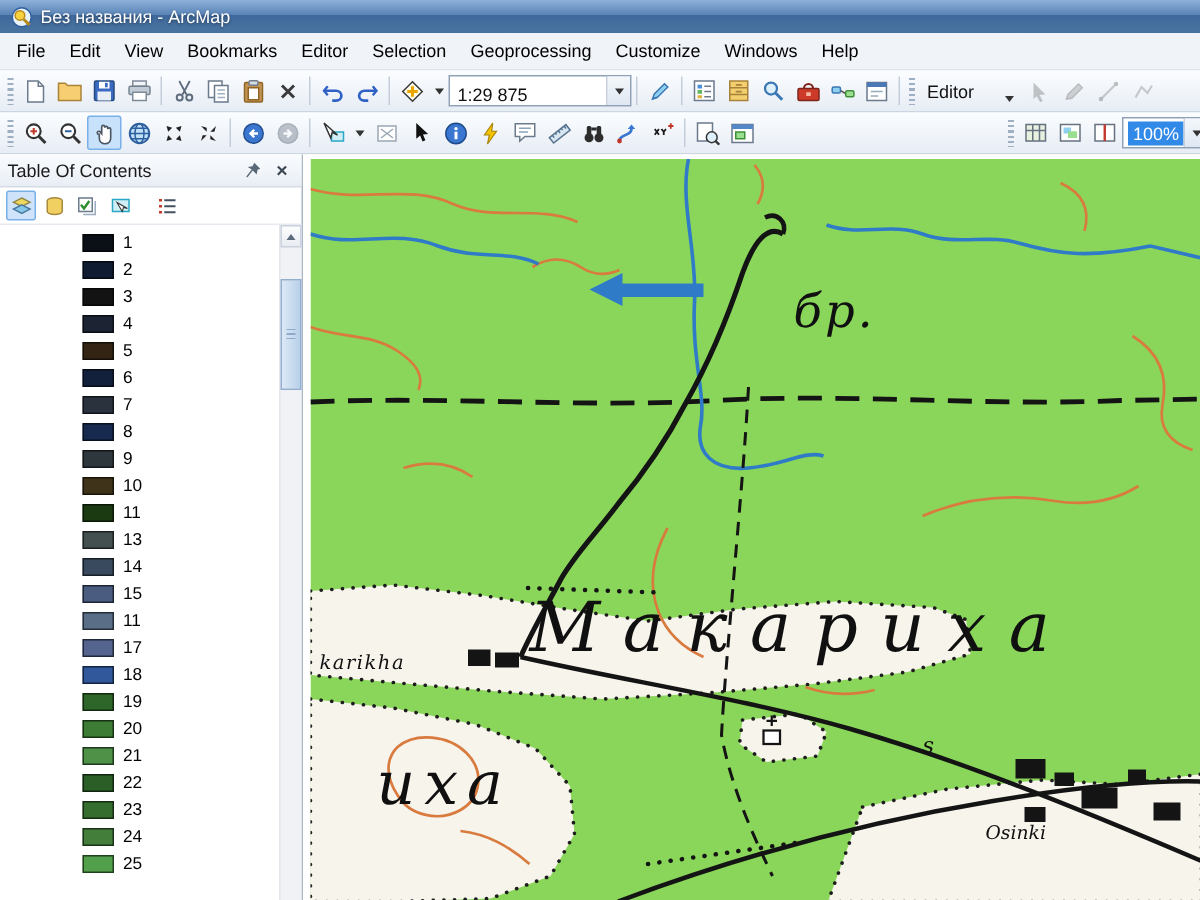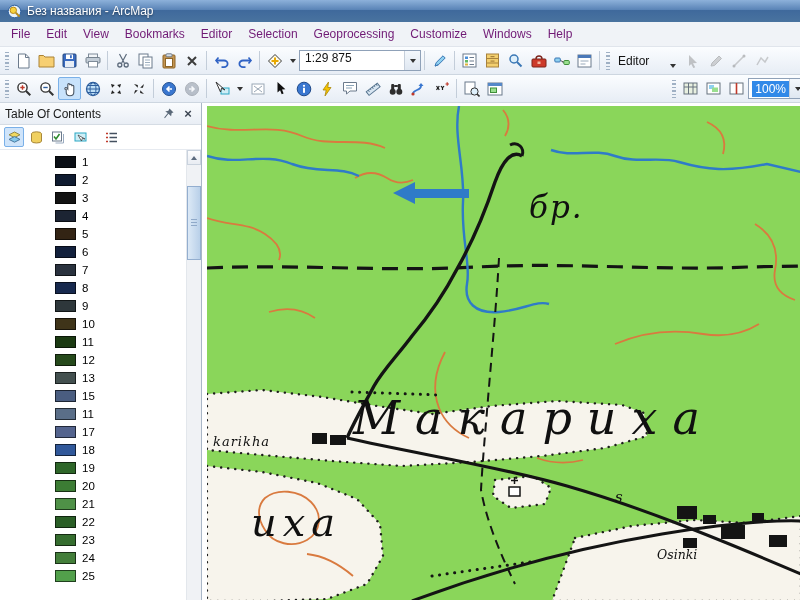--- a/index.html
+++ b/index.html
@@ -1,30 +1,30 @@
 <!DOCTYPE html>
 <html style="--land: #8ad65a; --water: #2f7bc8; --contour: #d97a3f; --clearing: #f7f4ec; --ink: #141414;"><head>
 <meta charset="utf-8">
 <style>
 *{box-sizing:border-box;margin:0;padding:0}
 html,body{width:800px;height:600px;overflow:hidden}
 body{font-family:"Liberation Sans",sans-serif;font-size:12px;background:#fff}
 
 .titlebar{height:22px;background:linear-gradient(#8db1da 0%,#5983b6 45%,#3f699c 46%,#49739f 100%);display:flex;align-items:center;gap:5px;padding:0 6px;color:#fff;text-shadow:0 1px 2px rgba(0,0,0,.45)}
 .menubar{height:25px;background:#f0f3f7;border-bottom:1px solid #e0e5ec;display:flex;align-items:center;padding:0 3px}
-.menu-item{padding:4px 8px;color:#701a75;cursor:default;white-space:nowrap}
+.menu-item{padding:4px 8px;color:#000000;cursor:default;white-space:nowrap}
 .toolbar{height:28px;background:linear-gradient(#fbfdff,#e7edf5);border-bottom:1px solid #cdd6e0;display:flex;align-items:center;padding:0 2px;white-space:nowrap}
 .grip{width:4px;height:18px;margin:0 3px;background:repeating-linear-gradient(to bottom,#9fb0c4 0,#9fb0c4 1.5px,transparent 1.5px,transparent 3.5px);flex:none}
 .tbtn{width:23px;height:23px;display:flex;align-items:center;justify-content:center;border:1px solid transparent;border-radius:2px;flex:none}
 .tbtn.narrow{width:13px}
 .tbtn.pressed{background:#c8e2fb;border-color:#7ab0e8}
 .tbtn.disabled{opacity:.4;filter:grayscale(.8)}
 .sep{width:1px;height:19px;background:#c3cdd9;margin:0 3px;flex:none}
 .caret{width:0;height:0;border-left:3.5px solid transparent;border-right:3.5px solid transparent;border-top:4px solid #333}
-.combo{height:21px;background:#fff;border:1px solid #8fa1b8;display:flex;align-items:flex-start;flex:none}
+.combo{height:21px;background:#fff;border:1px solid #8fa1b8;display:flex;align-items:flex-end;flex:none}
 .combo .val{padding:0 5px;min-width:104px;color:#111}
 .combo .drop{width:16px;height:100%;border-left:1px solid #c6cfdb;background:linear-gradient(#f4f8fc,#dfe7f1);display:flex;align-items:center;justify-content:center}
 .editor-area{display:flex;align-items:flex-end;gap:21px;padding:0 5px;color:#111}
 .rightgroup{margin-left:auto;display:flex;align-items:center;margin-right:-8px}
 .zoom-combo{height:21px;border:1px solid #8fa1b8;background:#fff;display:flex;align-items:center;padding-left:3px;flex:none}
 .zoom-sel{background:#3189e8;color:#fff;padding:1px 3px}
 
 .content{display:flex;height:497px;background:#fff}
 .toc{width:202px;border-right:1px solid #a9b6c6;display:flex;flex-direction:column;background:#fff;flex:none}
 .toc-header{height:22px;background:linear-gradient(#fafcfe,#e9eef5);border-bottom:1px solid #d5dce4;display:flex;align-items:center;padding:0 5px;gap:4px}
@@ -494,26 +494,26 @@
           </div>
           <div class="toc-row">
             <span class="swatch" style="background: rgb(63, 52, 25);"></span>
             <span class="lbl">10</span>
           </div>
           <div class="toc-row">
             <span class="swatch" style="background: rgb(27, 58, 18);"></span>
             <span class="lbl">11</span>
           </div>
           <div class="toc-row">
-            <span class="swatch" style="background: rgb(38, 73, 27);"></span>
-            <span class="lbl">12</span>
-          </div>
-          <div class="toc-row">
             <span class="swatch" style="background: rgb(67, 80, 79);"></span>
             <span class="lbl">13</span>
+          </div>
+          <div class="toc-row">
+            <span class="swatch" style="background: rgb(57, 74, 94);"></span>
+            <span class="lbl">14</span>
           </div>
           <div class="toc-row">
             <span class="swatch" style="background: rgb(74, 93, 128);"></span>
             <span class="lbl">15</span>
           </div>
           <div class="toc-row">
             <span class="swatch" style="background: rgb(90, 110, 136);"></span>
             <span class="lbl">11</span>
           </div>
           <div class="toc-row">

